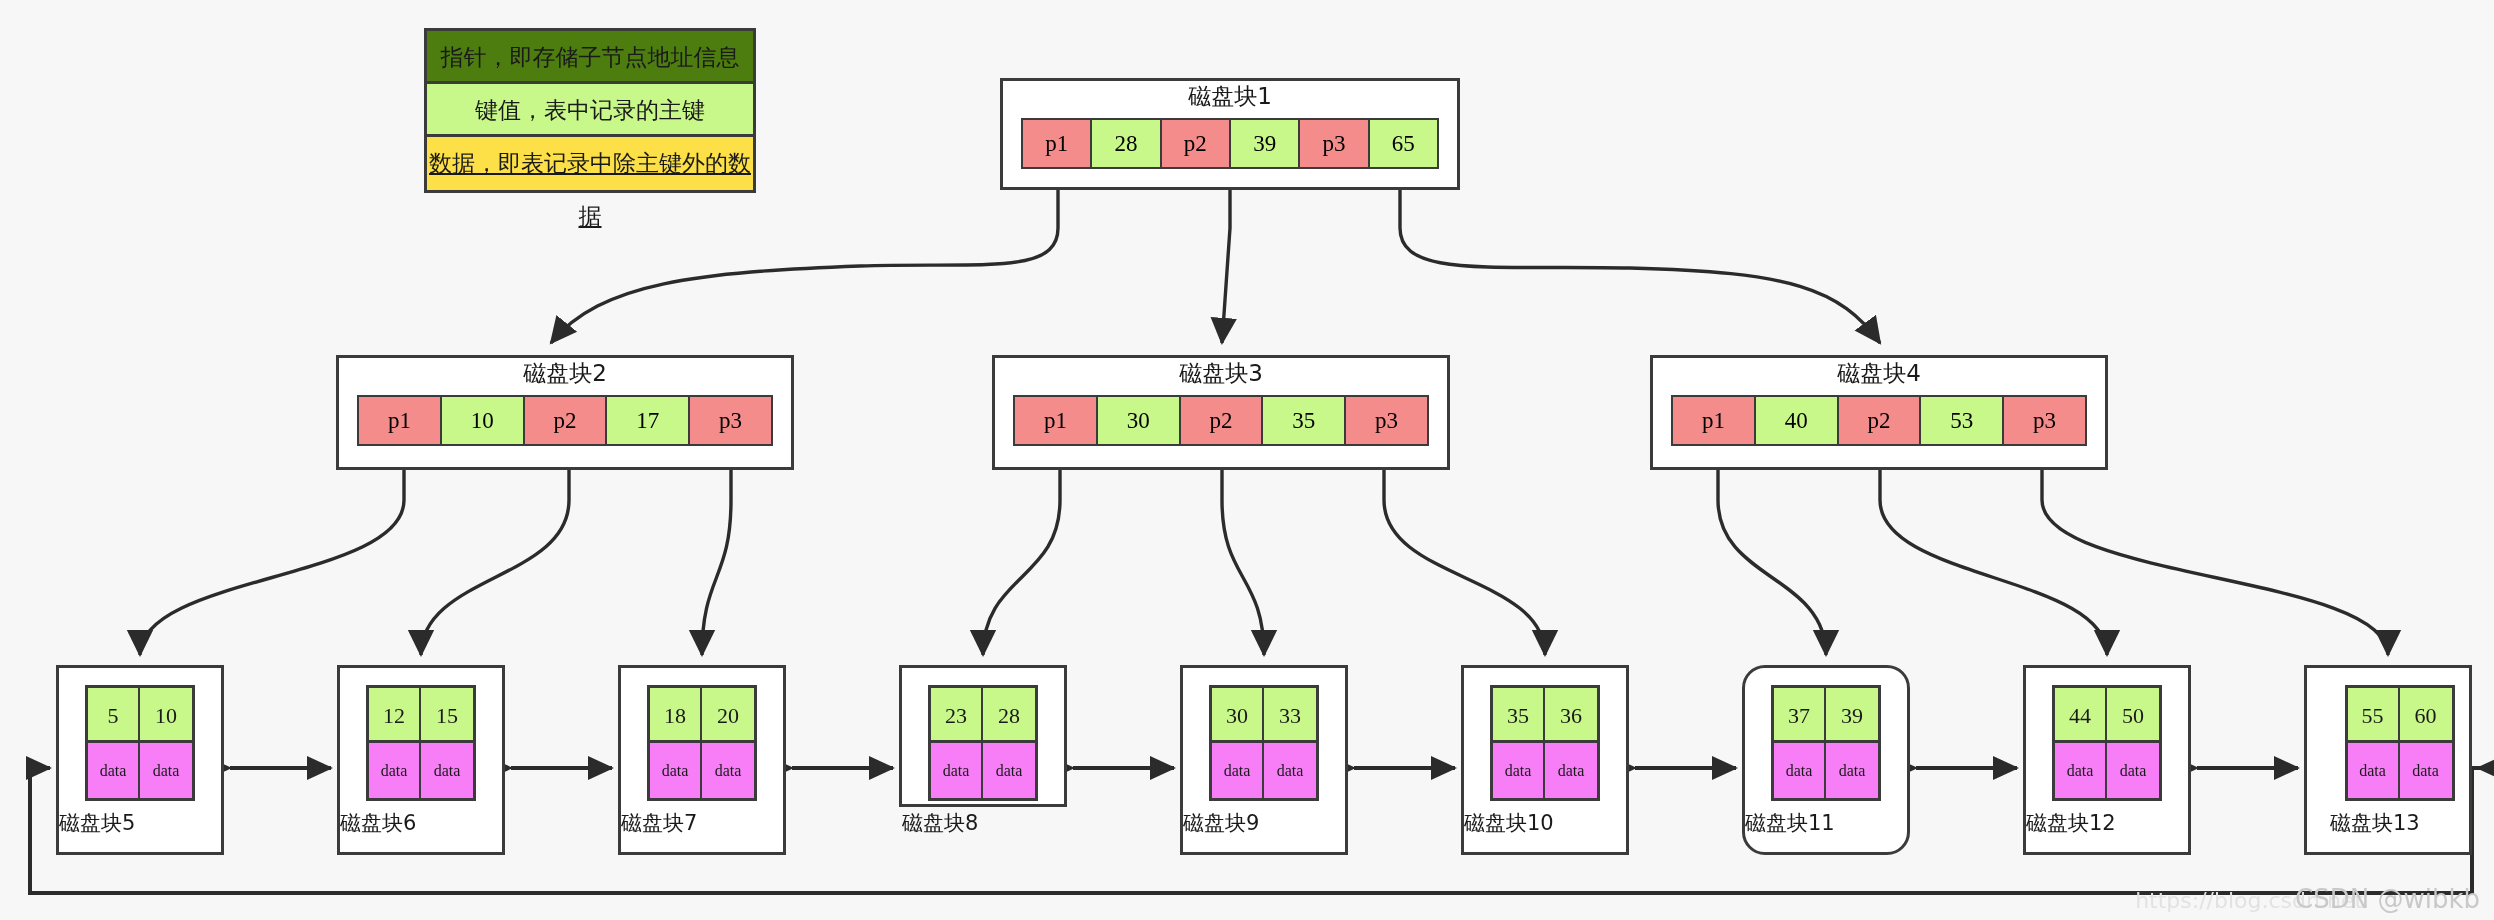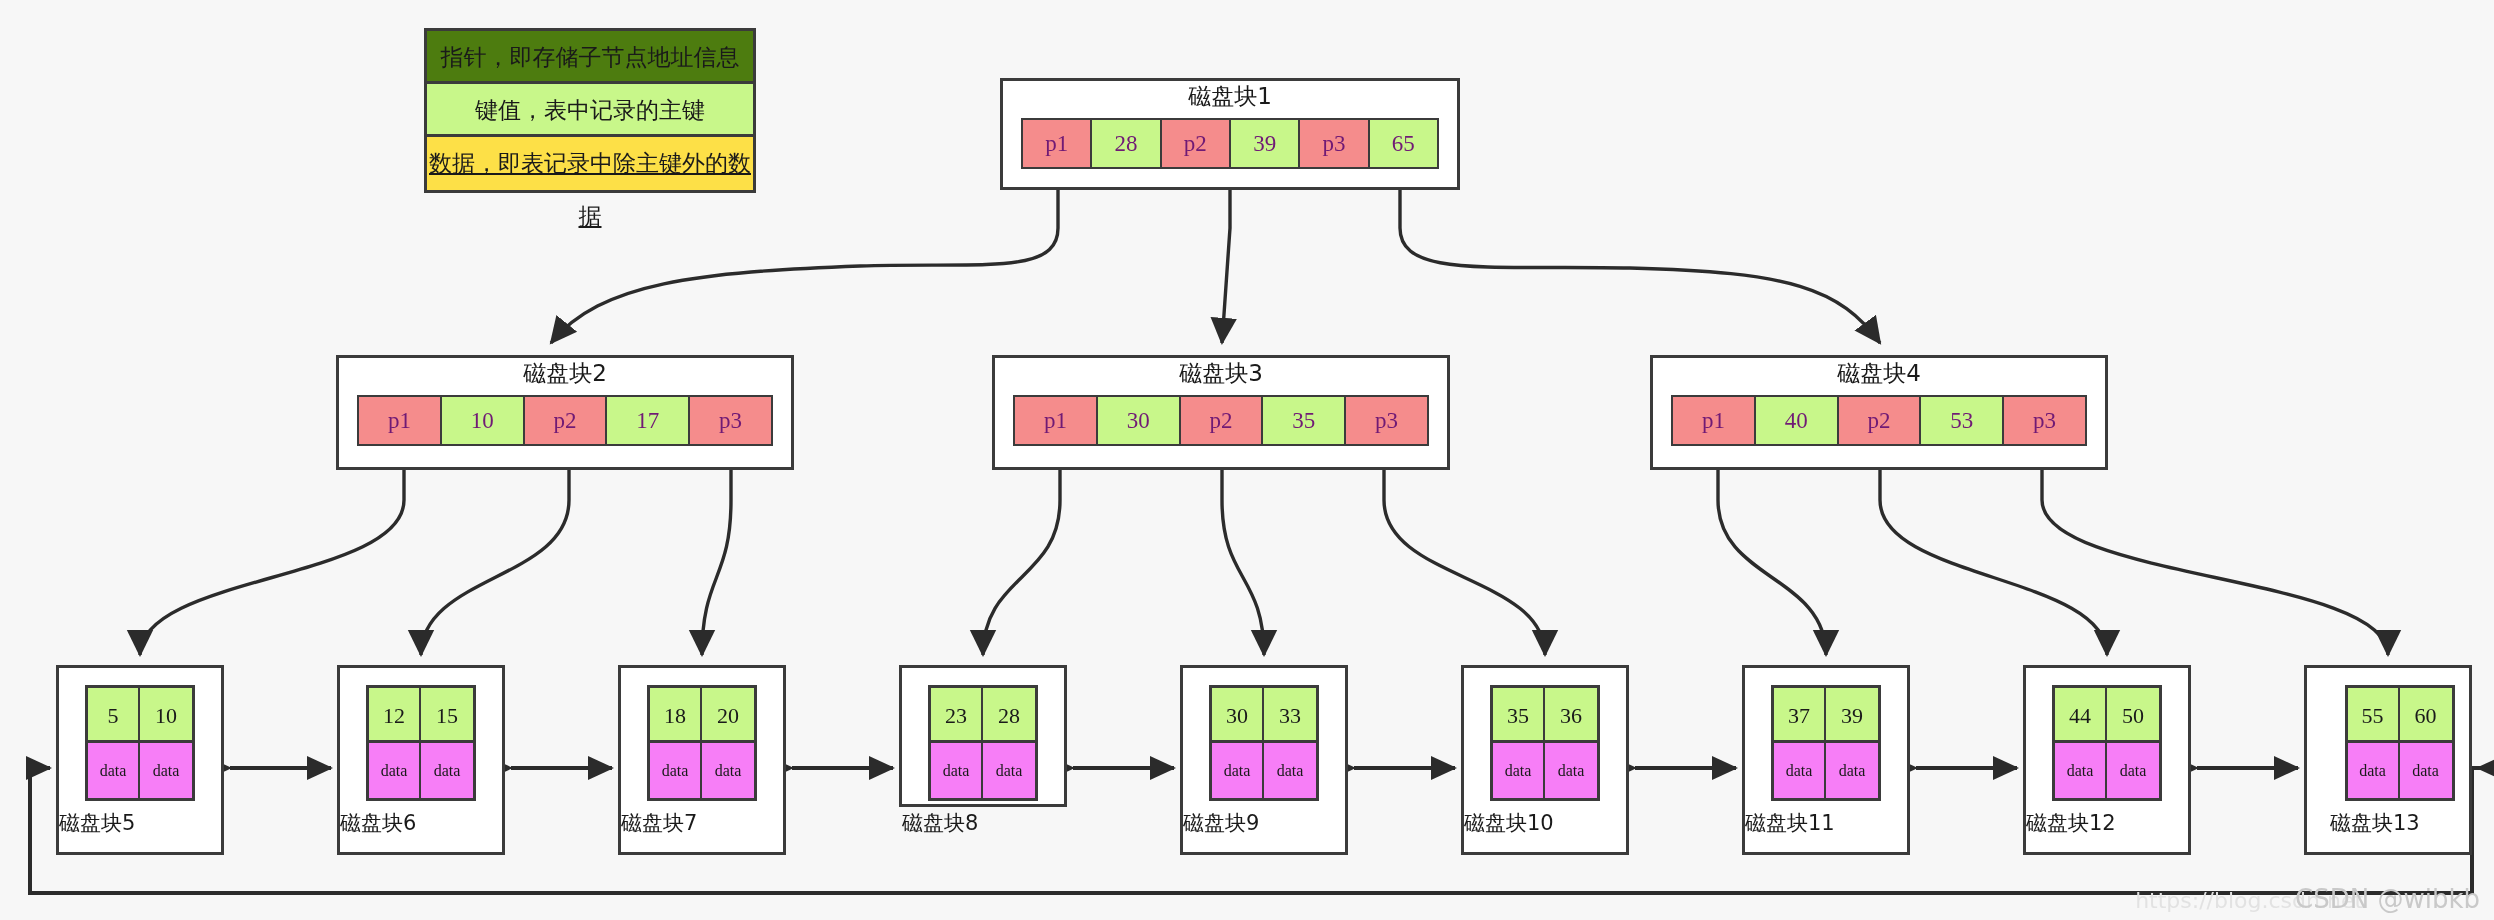--- a/index.html
+++ b/index.html
@@ -69,21 +69,21 @@
     display: flex;
     margin: 3px 18px 0 18px;
     border: 2px solid #3b3b3b;
     box-sizing: border-box;
   }
   .cell {
     height: 47px;
     line-height: 47px;
     text-align: center;
     font-size: 23px;
-    color: #701a75;
+    color: #000000;
     border-right: 2px solid #3b3b3b;
     box-sizing: border-box;
     flex: 1 1 0;
   }
   .cell:last-child { border-right: none; }
   .cell.ptr { background: #f58c8c; }
   .cell.key { background: #c8f78a; }
 
   
   .leaf {
@@ -319,21 +319,21 @@
         <div class="leaf-cell">36</div>
       </div>
       <div class="leaf-row datas">
         <div class="leaf-cell">data</div>
         <div class="leaf-cell">data</div>
       </div>
     </div>
     <div class="leaf-label">磁盘块10</div>
   </div>
 
-  <div class="leaf" style="left: 1742px; top: 665px; width: 168px; height: 190px;">
+  <div class="leaf" style="left: 1742px; top: 665px; width: 168px; height: 190px; border-radius: 23px;">
     <div class="leaf-grid">
       <div class="leaf-row keys">
         <div class="leaf-cell">37</div>
         <div class="leaf-cell">39</div>
       </div>
       <div class="leaf-row datas">
         <div class="leaf-cell">data</div>
         <div class="leaf-cell">data</div>
       </div>
     </div>

